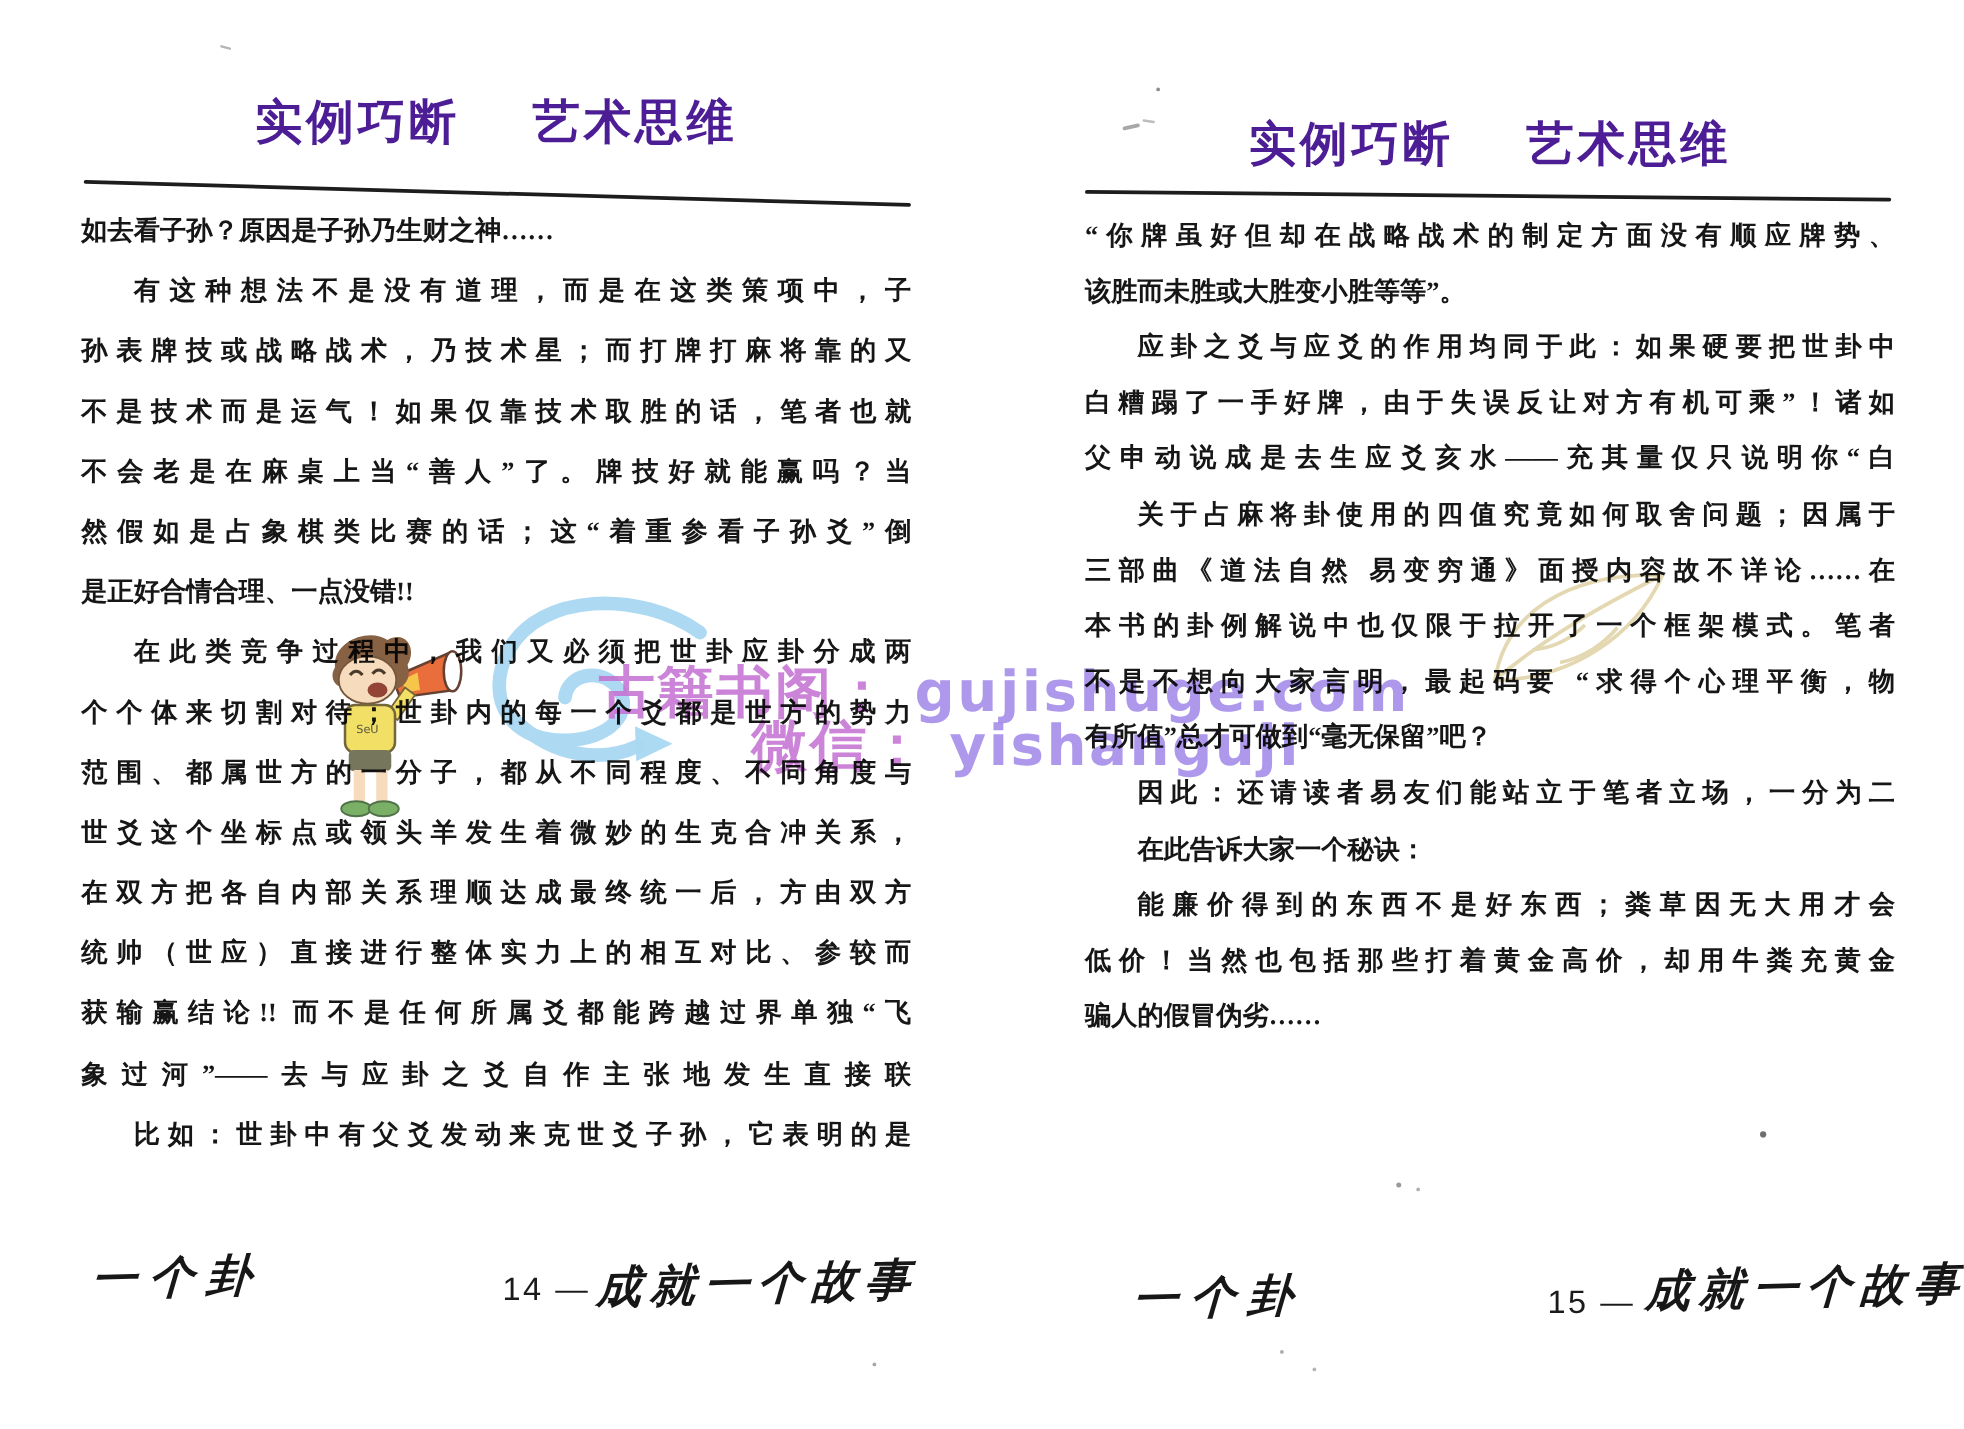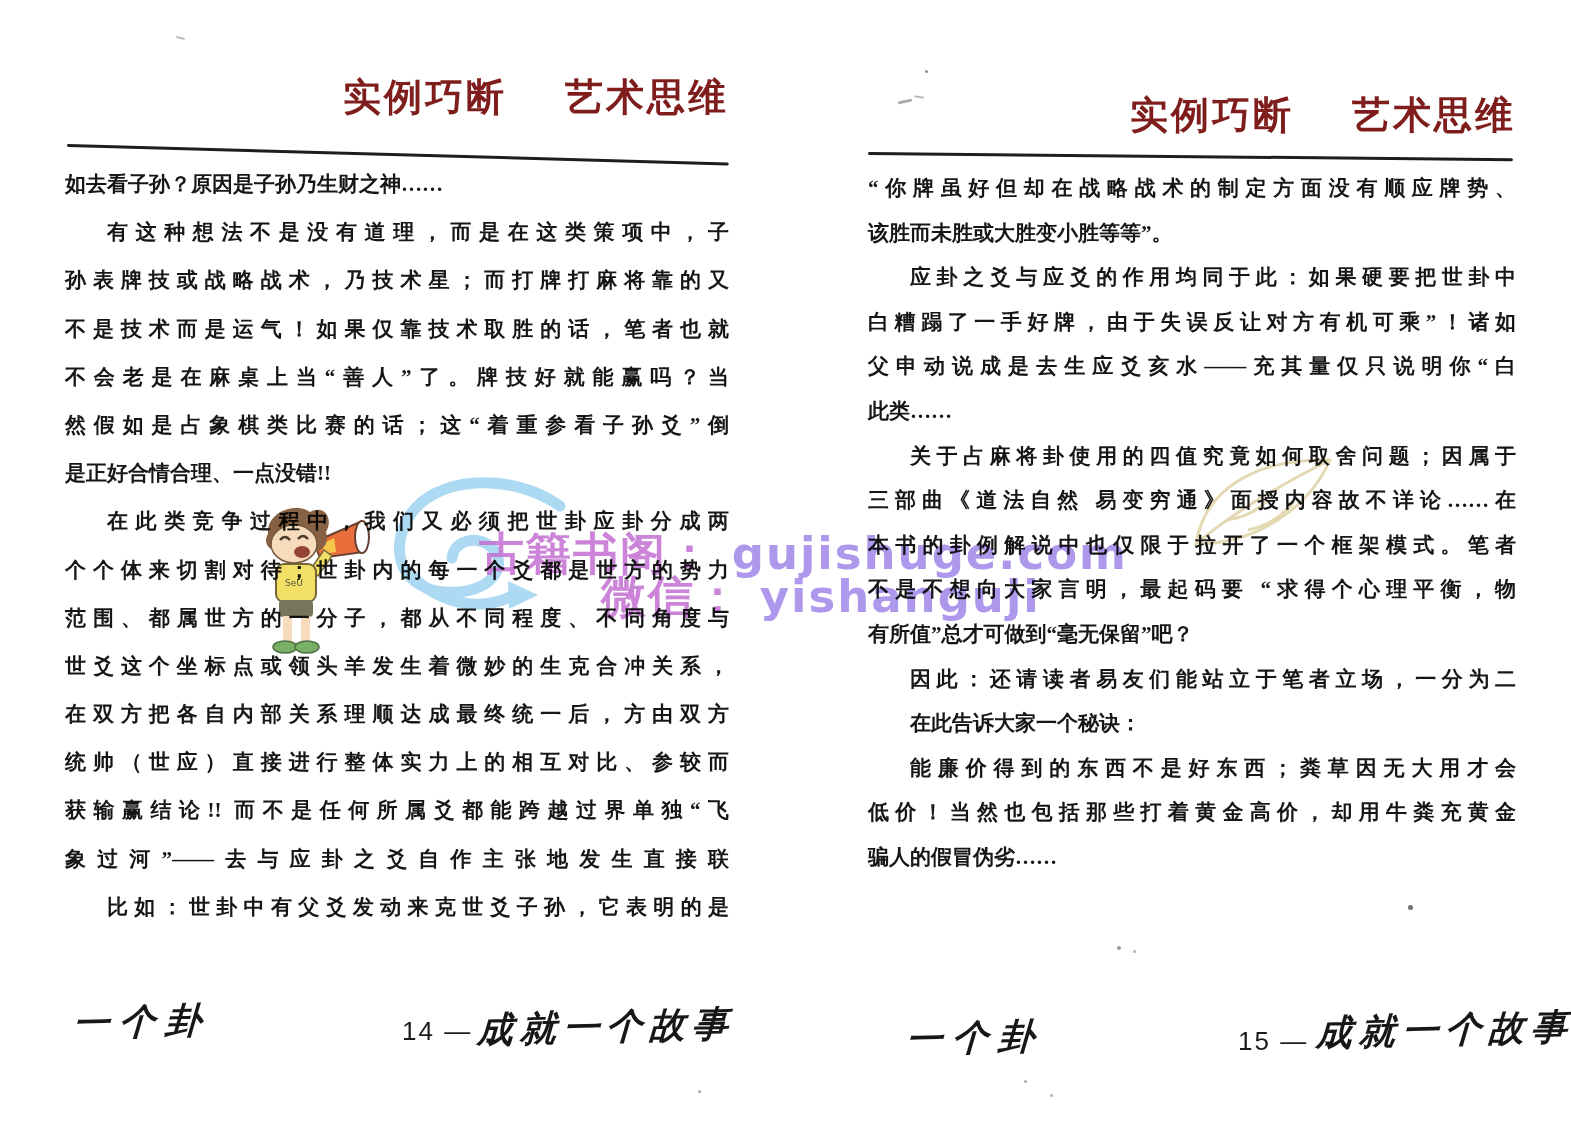--- a/index.html
+++ b/index.html
@@ -6,22 +6,22 @@
   body{
     width:1571px;height:1143px;background:#ffffff;position:relative;overflow:hidden;
     font-family:"Liberation Serif","DejaVu Serif",serif;color:#1c1c1c;
   }
   #scan{position:absolute;inset:0;}
   .page{position:absolute;top:0;height:1143px;}
   #left-page{left:65px;width:664px;}
   #right-page{left:868px;width:648px;}
 
   .header{
-    position:absolute;left:0;width:100%;text-align:right;white-space:nowrap;
-    font-weight:bold;font-size:38px;letter-spacing:3px;color:#7f1d1d;
+    position:absolute;left:0;width:100%;text-align:center;white-space:nowrap;
+    font-weight:bold;font-size:38px;letter-spacing:3px;color:#4c1d95;
   }
   #left-page .header{top:72px;}
   #right-page .header{top:90px;}
   .header .gap{display:inline-block;width:58px;}
 
   .rule{position:absolute;height:3px;background:#1d1d1d;transform-origin:left center;border-radius:2px;}
   #left-page .rule{left:2px;top:144px;width:662px;transform:rotate(1.6deg);}
   #right-page .rule{left:0px;top:152px;width:645px;transform:rotate(0.55deg);}
 
   .body{position:absolute;left:0;right:0;}
@@ -106,21 +106,20 @@
     <div class="header">
       <span>实例巧断</span><span class="gap"></span><span>艺术思维</span>
     </div>
     <div class="rule"></div>
     <div class="body">
       <div class="line">“你牌虽好但却在战略战术的制定方面没有顺应牌势、</div>
       <div class="line short">该胜而未胜或大胜变小胜等等”。</div>
       <div class="line indent">应卦之爻与应爻的作用均同于此：如果硬要把世卦中</div>
       <div class="line">白糟蹋了一手好牌，由于失误反让对方有机可乘”！诸如</div>
       <div class="line">父申动说成是去生应爻亥水——充其量仅只说明你“白</div>
-      <div class="line short">此类……</div>
       <div class="line indent">关于占麻将卦使用的四值究竟如何取舍问题；因属于</div>
       <div class="line">三部曲《道法自然 易变穷通》面授内容故不详论……在</div>
       <div class="line">本书的卦例解说中也仅限于拉开了一个框架模式。笔者</div>
       <div class="line">不是不想向大家言明，最起码要 “求得个心理平衡，物</div>
       <div class="line short">有所值”总才可做到“毫无保留”吧？</div>
       <div class="line indent">因此：还请读者易友们能站立于笔者立场，一分为二</div>
       <div class="line short indent">在此告诉大家一个秘诀：</div>
       <div class="line indent">能廉价得到的东西不是好东西；粪草因无大用才会</div>
       <div class="line">低价！当然也包括那些打着黄金高价，却用牛粪充黄金</div>
       <div class="line short">骗人的假冒伪劣……</div>

